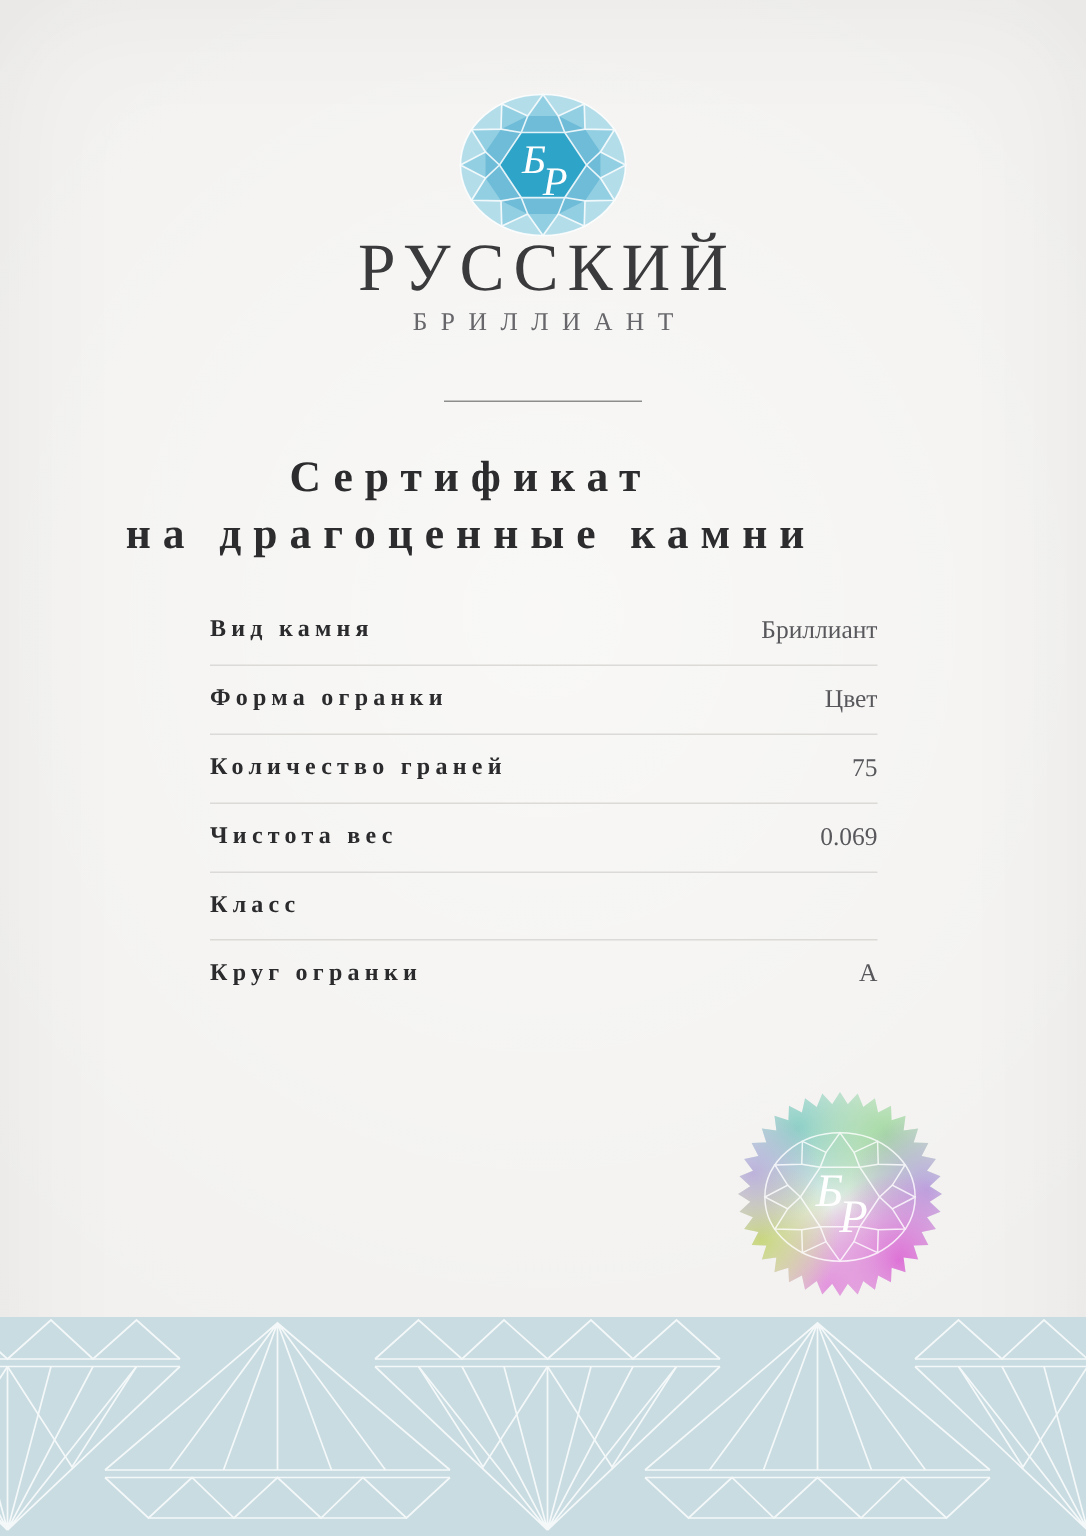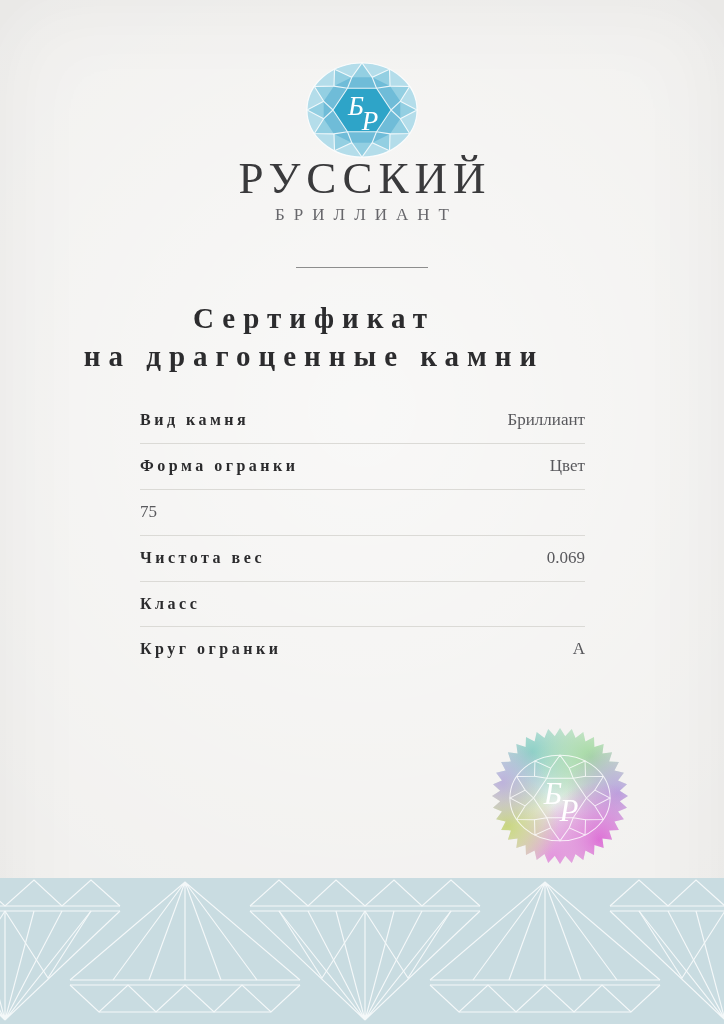--- a/index.html
+++ b/index.html
@@ -103,20 +103,21 @@
   <div class="cert-table">
     <div class="row">
       <span class="flabel">Вид камня</span>
       <span class="fvalue">Бриллиант</span>
     </div>
     <div class="row">
       <span class="flabel">Форма огранки</span>
       <span class="fvalue">Цвет</span>
     </div>
     <div class="row">
+      <span class="flabel">Количество граней</span>
       <span class="fvalue">75</span>
     </div>
     <div class="row">
       <span class="flabel">Чистота вес</span>
       <span class="fvalue">0.069</span>
     </div>
     <div class="row">
       <span class="flabel">Класс</span>
       <span class="fvalue"></span>
     </div>

